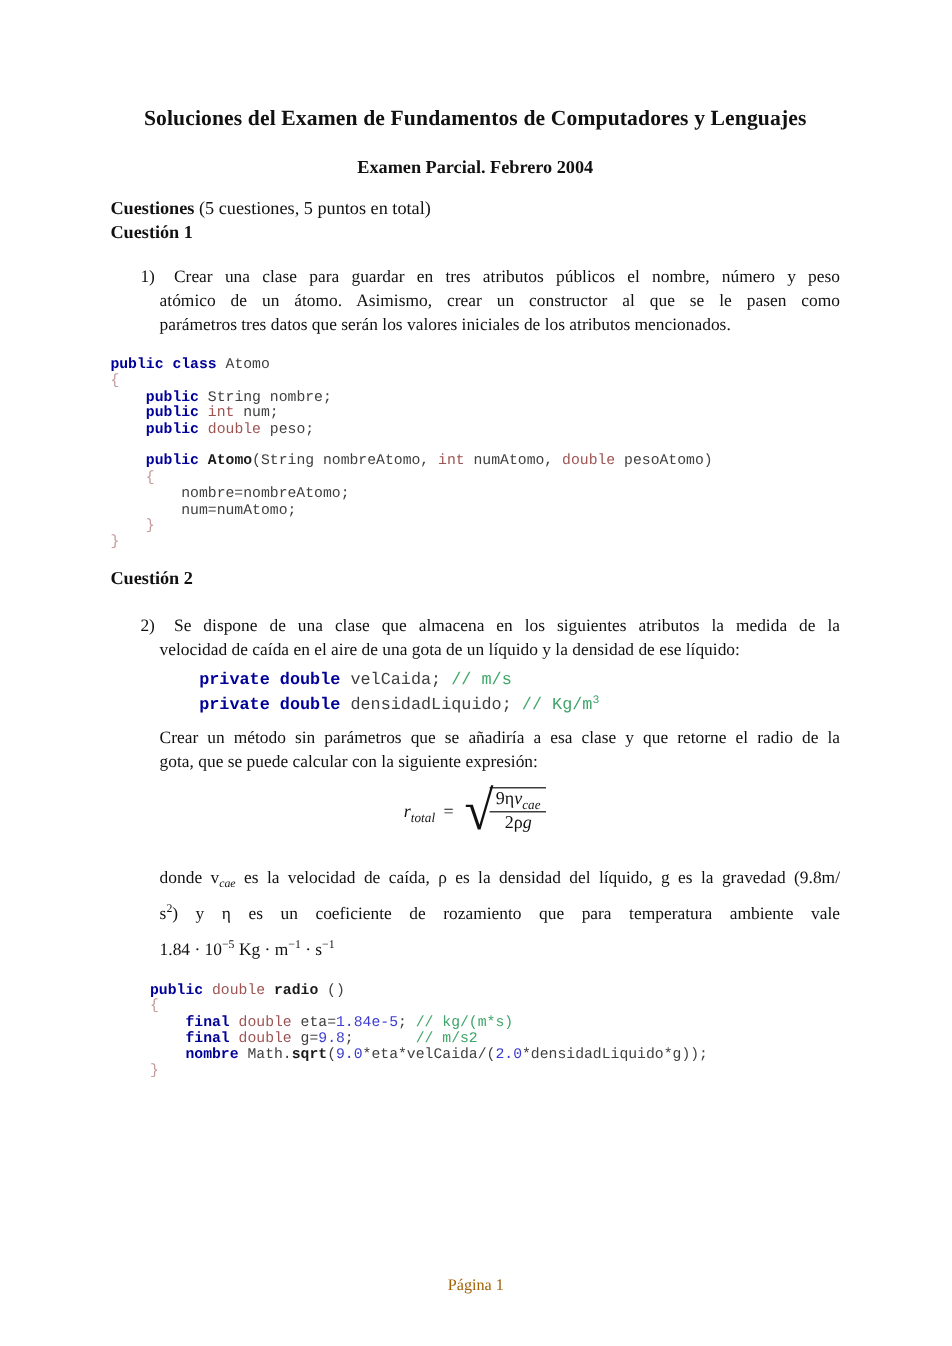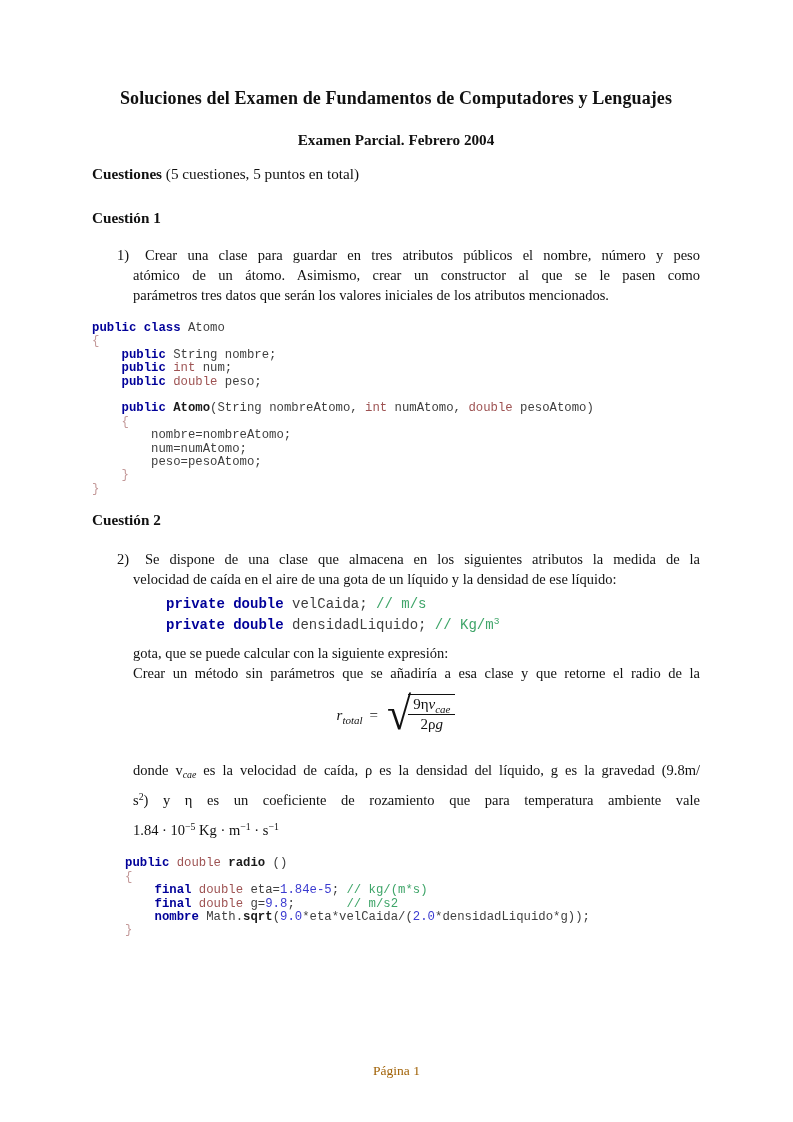--- a/index.html
+++ b/index.html
@@ -10,21 +10,21 @@
   .content{padding:88px 93px 0 92px;}
   .doc-title{
     font-size:18px;font-weight:bold;text-align:center;line-height:20px;
     letter-spacing:0.1px;
   }
   .doc-subtitle{
     font-size:15.2px;font-weight:bold;text-align:center;margin-top:23px;line-height:17px;
   }
   .intro-line{margin-top:17px;font-size:15.2px;line-height:18px;}
   .intro-line .b{font-weight:bold;}
-  .q-heading{margin-top:26px;font-size:15.2px;font-weight:bold;line-height:17px;}
+  .q-heading{margin-top:2px;font-size:15.2px;font-weight:bold;line-height:17px;}
   .q-heading.second{margin-top:15px;}
 
   .list-item{position:relative;padding-left:41px;margin-top:19px;}
   .list-item .marker{position:absolute;left:25px;top:0;font-size:14.5px;line-height:20px;}
   .item-par{font-size:14.5px;line-height:20px;}
   .item-par .text-line:first-child{text-indent:12px;}
   .cont-par{margin-left:41px;font-size:14.5px;line-height:20px;}
   .donde-par{margin-left:41px;font-size:14.5px;line-height:28px;margin-top:13px;}
 
   .text-line{text-align:justify;}
@@ -106,43 +106,42 @@
       <div class="code-line"><span class="c-kw">public class </span><span class="c-plain">Atomo</span></div>
       <div class="code-line"><span class="c-brace">{</span></div>
       <div class="code-line"><span class="c-plain">    </span><span class="c-kw">public </span><span class="c-plain">String nombre;</span></div>
       <div class="code-line"><span class="c-plain">    </span><span class="c-kw">public </span><span class="c-type">int</span><span class="c-plain"> num;</span></div>
       <div class="code-line"><span class="c-plain">    </span><span class="c-kw">public </span><span class="c-type">double</span><span class="c-plain"> peso;</span></div>
       <div class="code-line">&nbsp;</div>
       <div class="code-line"><span class="c-plain">    </span><span class="c-kw">public </span><span class="c-bold">Atomo</span><span class="c-plain">(String nombreAtomo, </span><span class="c-type">int</span><span class="c-plain"> numAtomo, </span><span class="c-type">double</span><span class="c-plain"> pesoAtomo)</span></div>
       <div class="code-line"><span class="c-plain">    </span><span class="c-brace">{</span></div>
       <div class="code-line"><span class="c-plain">        nombre=nombreAtomo;</span></div>
       <div class="code-line"><span class="c-plain">        num=numAtomo;</span></div>
-      <div class="code-line"><span class="c-plain">        peso=pesoAtomo;</span></div>
       <div class="code-line"><span class="c-plain">    </span><span class="c-brace">}</span></div>
       <div class="code-line"><span class="c-brace">}</span></div>
     </div>
 
   <div class="q-heading second">Cuestión 2</div>
 
   <div class="list-item p2-wrap">
     <span class="marker">2)</span>
     <div class="item-par">
         <div class="text-line just"><span>Se dispone de una clase que almacena en los siguientes atributos la medida de la</span></div>
         <div class="text-line last"><span>velocidad de caída en el aire de una gota de un líquido y la densidad de ese líquido:</span></div>
       </div>
   </div>
 
   <div class="code-snippet">
       <div class="code-line"><span class="c-kw">private double </span><span class="c-plain">velCaida; </span><span class="c-com">// m/s</span></div>
       <div class="code-line"><span class="c-kw">private double </span><span class="c-plain">densidadLiquido; </span><span class="c-com">// Kg/m</span><span class="c-com s-sup">3</span></div>
     </div>
 
   <div class="cont-par p3">
+      <div class="text-line just"><span>Crear un método sin parámetros que se añadiría a esa clase y que retorne el radio de la</span></div>
       <div class="text-line last"><span>gota, que se puede calcular con la siguiente expresión:</span></div>
-      <div class="text-line just"><span>Crear un método sin parámetros que se añadiría a esa clase y que retorne el radio de la</span></div>
     </div>
 
   <div class="formula">
     <span class="f-lhs"><span class="f-var">r</span><span class="f-sub">total</span></span>
     <span class="f-eq">=</span>
     <span class="f-sqrt">
       <span class="f-radsign">√</span>
       <span class="f-frac">
         <span class="f-num"><span>9η</span><span class="f-var">v</span><span class="f-sub">cae</span></span>
         <span class="f-den"><span>2ρ</span><span class="f-var">g</span></span>

